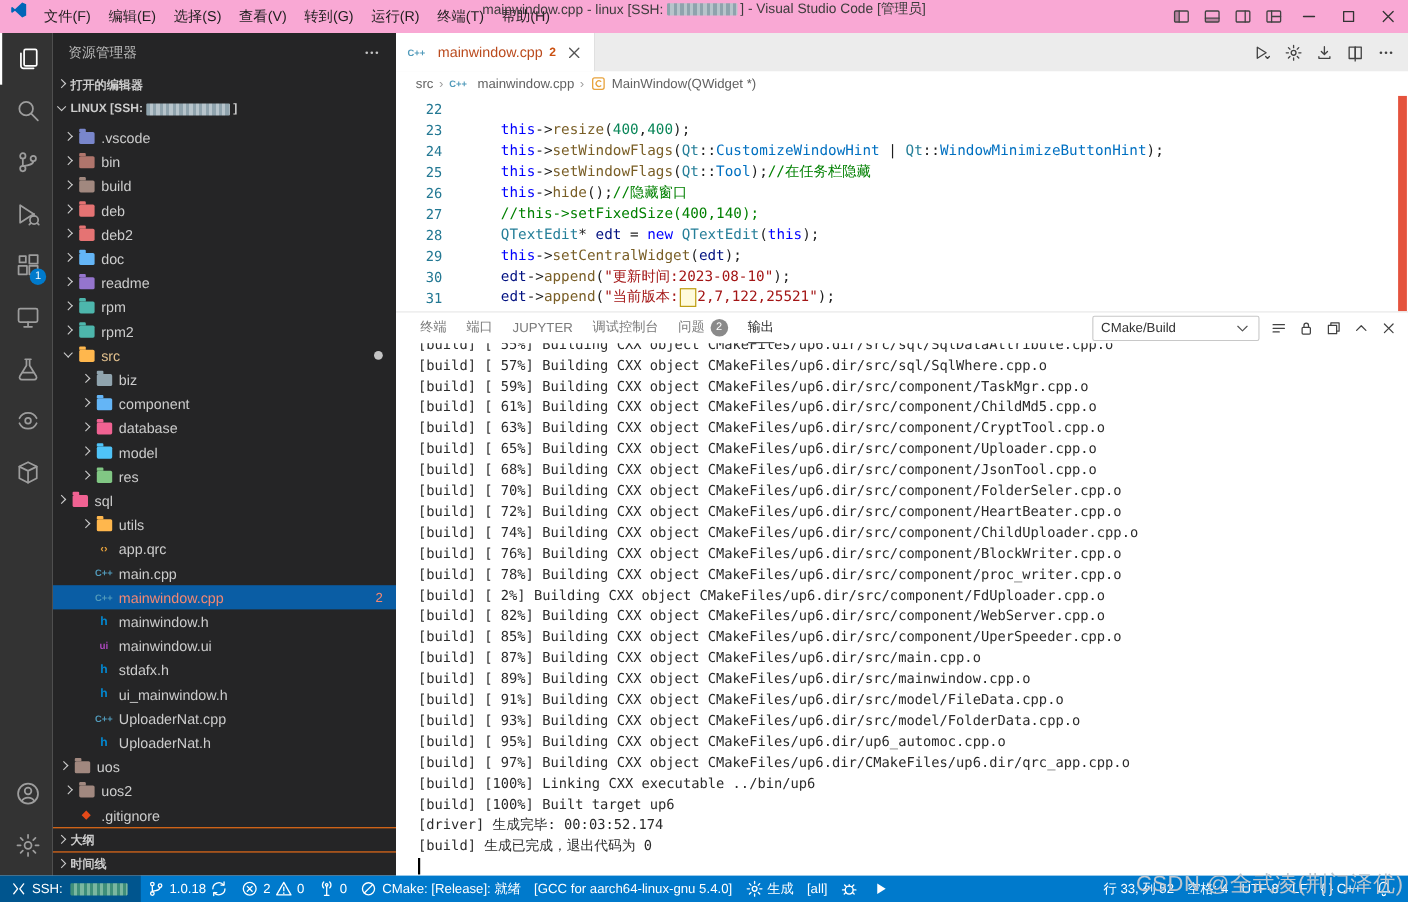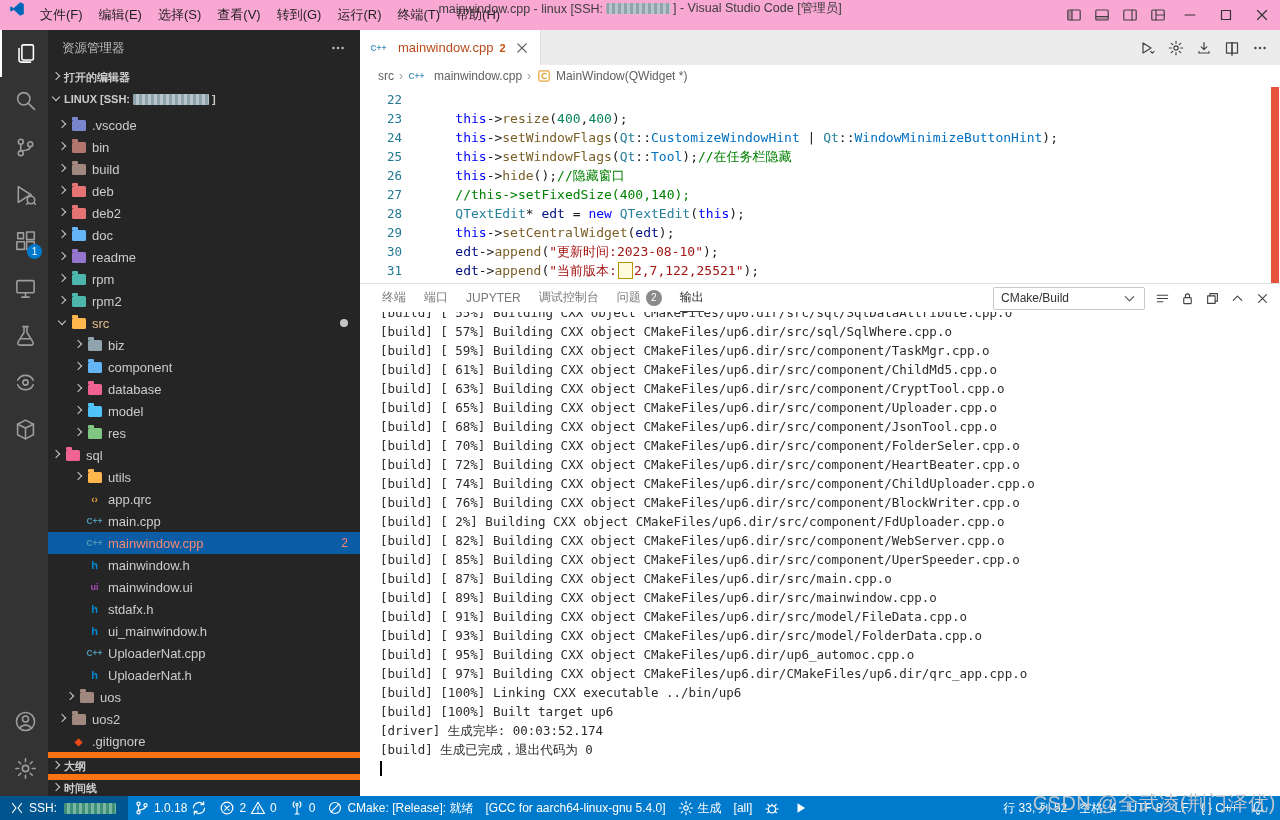--- a/index.html
+++ b/index.html
@@ -28,21 +28,21 @@
 .ab-item.active{color:#ffffff;border-left-color:#ffffff}
 .ab-item svg{width:23px;height:23px;stroke-width:1.1}
 .ab-badge{position:absolute;right:6px;bottom:6px;background:#007acc;color:#fff;border-radius:50%;width:15px;height:15px;font-size:10px;display:flex;align-items:center;justify-content:center}
 .ab-bottom{margin-top:auto;margin-bottom:4px}
 
 
 .sidebar{width:312px;background:#252526;color:#cccccc;display:flex;flex-direction:column;overflow:hidden;flex:none}
 .sb-title{height:36px;display:flex;align-items:center;padding:0 14px;font-size:12.5px;color:#bbbbbb}
 .sb-title .more{margin-left:auto;color:#c5c5c5}
 .section-head{height:22px;display:flex;align-items:center;font-weight:bold;font-size:11px;color:#cccccc;padding-right:6px;flex:none;white-space:nowrap}
-.section-head.bordered{border-top:6px solid #f97316}
+.section-head.bordered{border-top:1px solid #f97316}
 .tree{flex:1;overflow:hidden;padding-top:4px}
 .row{display:flex;align-items:center;height:22px;font-size:13px;white-space:nowrap;cursor:pointer}
 .row.selected{background:#0a5da4;color:#ffffff}
 .chev{width:16px;height:16px;position:relative;flex:none}
 .chev::after{content:"";position:absolute;left:5px;top:4px;width:5px;height:5px;border-right:1.3px solid #cccccc;border-bottom:1.3px solid #cccccc;transform:rotate(-45deg)}
 .chev.down::after{transform:rotate(45deg);top:3px}
 .chev.none::after{display:none}
 .fold{width:14px;height:11px;border-radius:1.5px;position:relative;margin:0 6px 0 2px;flex:none}
 .fold::before{content:"";position:absolute;top:-3px;left:0;width:6px;height:3px;border-radius:1px 1px 0 0;background:inherit}
 .fi{width:17px;margin-right:5px;font-weight:700;font-size:8.5px;display:flex;align-items:center;justify-content:center;flex:none;font-family:"Liberation Sans",sans-serif}
@@ -414,21 +414,21 @@
           <div class="row" style="padding-left: 22px;">
             <span class="chev none"></span>
             <span class="fi cpp">C++</span>
             <span class="rl">UploaderNat.cpp</span>
           </div>
           <div class="row" style="padding-left: 22px;">
             <span class="chev none"></span>
             <span class="fi h">h</span>
             <span class="rl">UploaderNat.h</span>
           </div>
-          <div class="row" style="padding-left: 14px;">
+          <div class="row" style="padding-left: 2px;">
             <span class="chev"></span>
             <span class="fold" style="background: rgb(161, 136, 127);"></span>
             <span class="rl">uos</span>
           </div>
           <div class="row" style="padding-left: 6px;">
             <span class="chev"></span>
             <span class="fold" style="background: rgb(161, 136, 127);"></span>
             <span class="rl">uos2</span>
           </div>
           <div class="row" style="padding-left: 6px;">
@@ -628,20 +628,21 @@
               <div class="ol">[build] [ 57%] Building CXX object CMakeFiles/up6.dir/src/sql/SqlWhere.cpp.o</div>
               <div class="ol">[build] [ 59%] Building CXX object CMakeFiles/up6.dir/src/component/TaskMgr.cpp.o</div>
               <div class="ol">[build] [ 61%] Building CXX object CMakeFiles/up6.dir/src/component/ChildMd5.cpp.o</div>
               <div class="ol">[build] [ 63%] Building CXX object CMakeFiles/up6.dir/src/component/CryptTool.cpp.o</div>
               <div class="ol">[build] [ 65%] Building CXX object CMakeFiles/up6.dir/src/component/Uploader.cpp.o</div>
               <div class="ol">[build] [ 68%] Building CXX object CMakeFiles/up6.dir/src/component/JsonTool.cpp.o</div>
               <div class="ol">[build] [ 70%] Building CXX object CMakeFiles/up6.dir/src/component/FolderSeler.cpp.o</div>
               <div class="ol">[build] [ 72%] Building CXX object CMakeFiles/up6.dir/src/component/HeartBeater.cpp.o</div>
               <div class="ol">[build] [ 74%] Building CXX object CMakeFiles/up6.dir/src/component/ChildUploader.cpp.o</div>
               <div class="ol">[build] [ 76%] Building CXX object CMakeFiles/up6.dir/src/component/BlockWriter.cpp.o</div>
+              <div class="ol">[build] [ 78%] Building CXX object CMakeFiles/up6.dir/src/component/proc_writer.cpp.o</div>
               <div class="ol">[build] [ 2%] Building CXX object CMakeFiles/up6.dir/src/component/FdUploader.cpp.o</div>
               <div class="ol">[build] [ 82%] Building CXX object CMakeFiles/up6.dir/src/component/WebServer.cpp.o</div>
               <div class="ol">[build] [ 85%] Building CXX object CMakeFiles/up6.dir/src/component/UperSpeeder.cpp.o</div>
               <div class="ol">[build] [ 87%] Building CXX object CMakeFiles/up6.dir/src/main.cpp.o</div>
               <div class="ol">[build] [ 89%] Building CXX object CMakeFiles/up6.dir/src/mainwindow.cpp.o</div>
               <div class="ol">[build] [ 91%] Building CXX object CMakeFiles/up6.dir/src/model/FileData.cpp.o</div>
               <div class="ol">[build] [ 93%] Building CXX object CMakeFiles/up6.dir/src/model/FolderData.cpp.o</div>
               <div class="ol">[build] [ 95%] Building CXX object CMakeFiles/up6.dir/up6_automoc.cpp.o</div>
               <div class="ol">[build] [ 97%] Building CXX object CMakeFiles/up6.dir/CMakeFiles/up6.dir/qrc_app.cpp.o</div>
               <div class="ol">[build] [100%] Linking CXX executable ../bin/up6</div>

